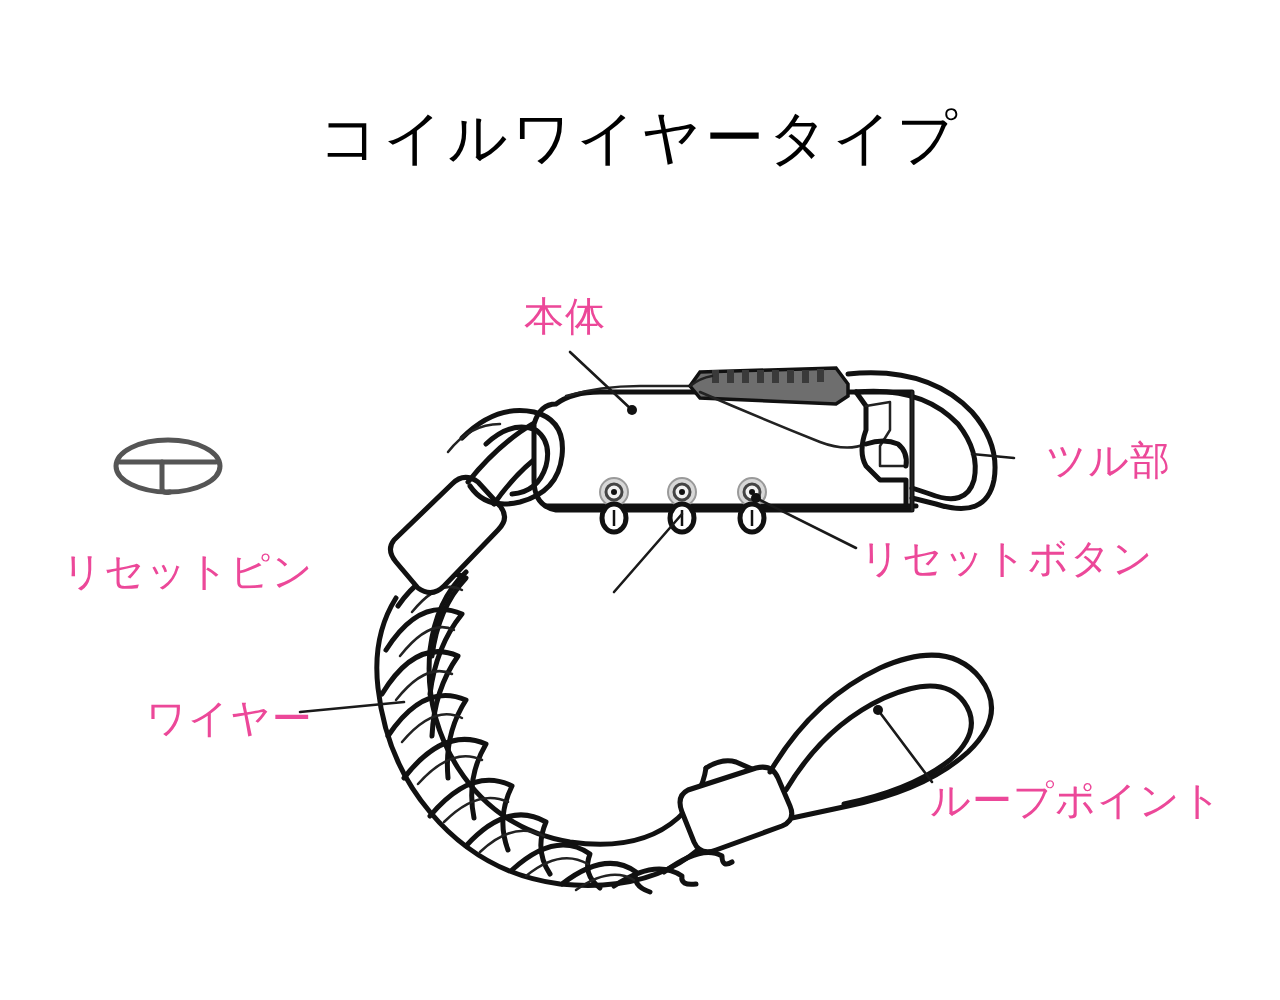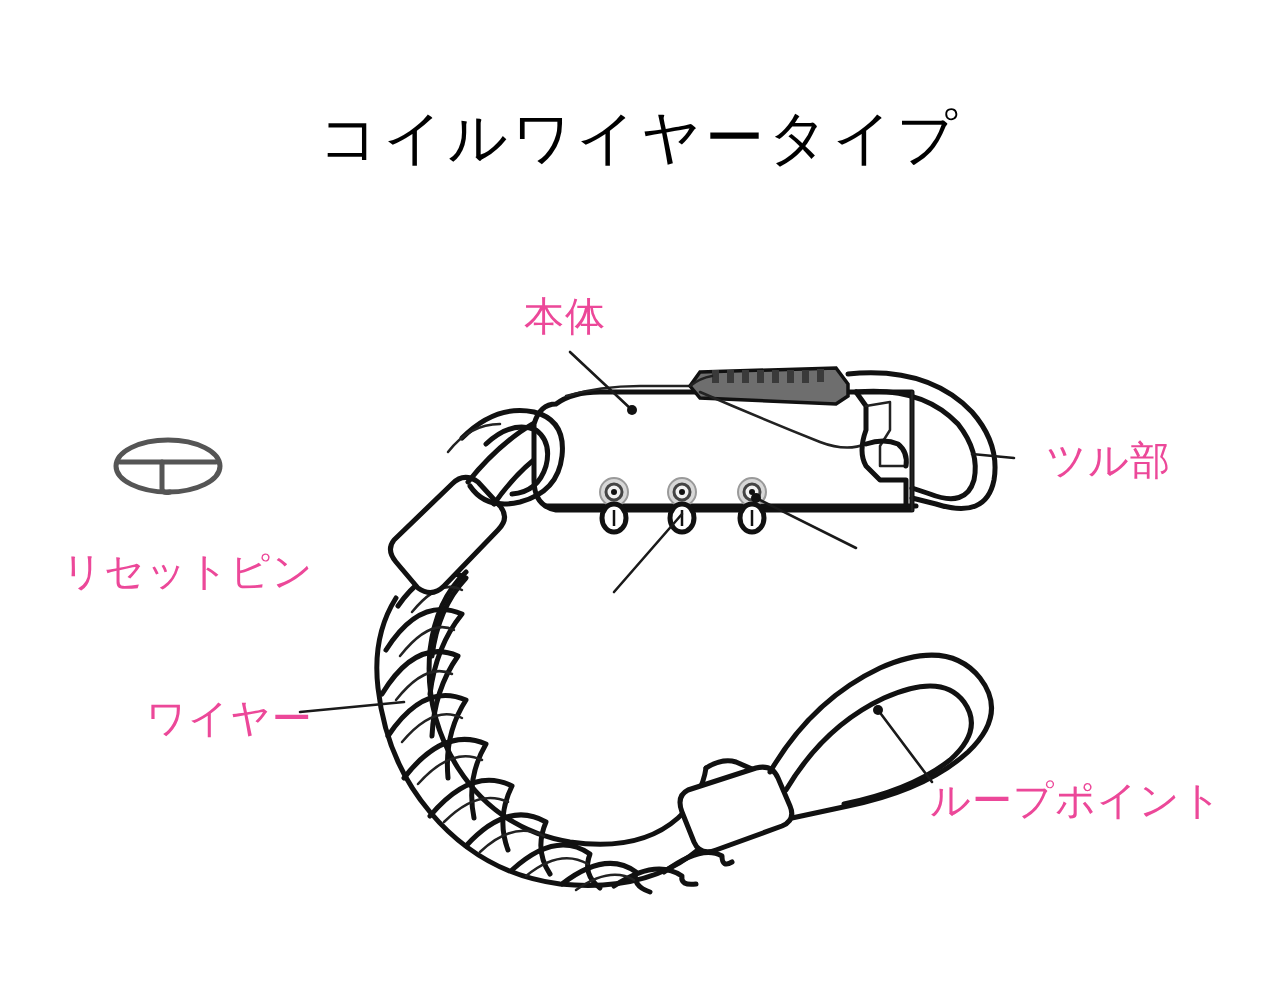--- a/index.html
+++ b/index.html
@@ -273,17 +273,18 @@
       <g>
         <path d="M932 782 L878 710" class="stroke-leader"></path>
         <circle cx="878" cy="710" r="5" class="fill-black"></circle>
       </g>
     </g>
 
   </svg>
 
   <div class="label" id="lbl-body">本体</div>
   <div class="label" id="lbl-shackle">ツル部</div>
+  <div class="label" id="lbl-resetbtn">リセットボタン</div>
   <div class="label" id="lbl-resetpin">リセットピン</div>
   <div class="label" id="lbl-looppoint">ループポイント</div>
   <div class="label" id="lbl-wire">ワイヤー</div>
 
 </div>
 
 </body></html>

